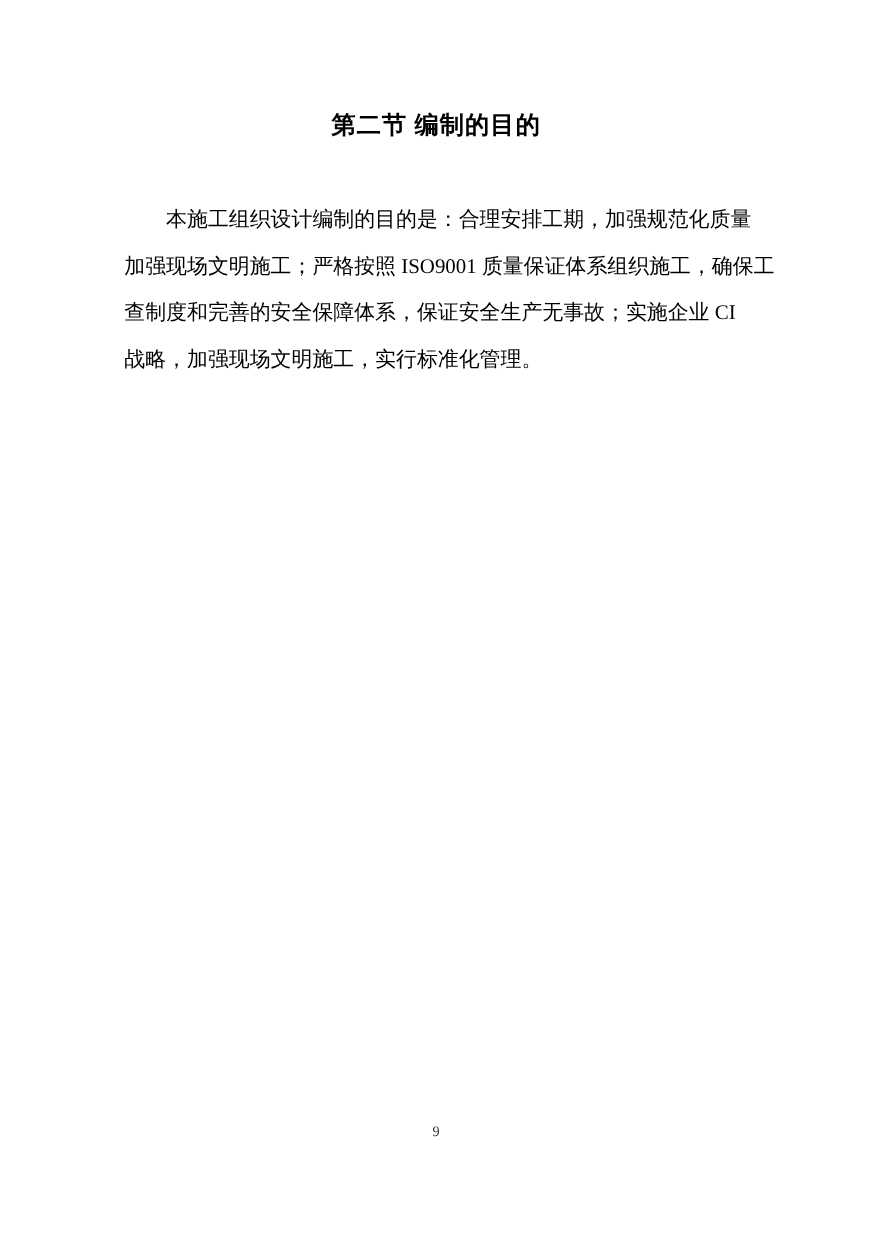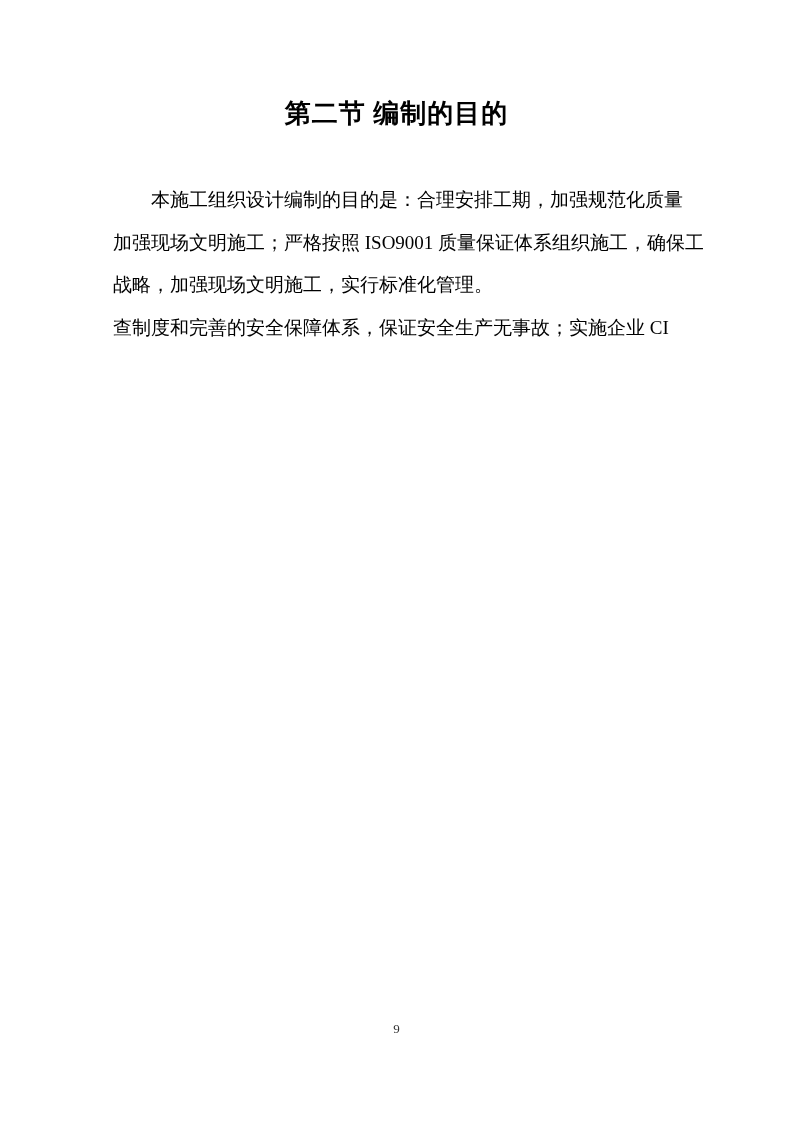--- a/index.html
+++ b/index.html
@@ -15,21 +15,21 @@
     overflow: hidden;
     font-family: "Liberation Serif", "DejaVu Serif", serif;
     color: #000000;
   }
   .section-title {
     position: absolute;
     top: 100px;
     left: 0;
     right: 0;
     text-align: center;
-    font-size: 26px;
+    font-size: 22px;
     line-height: 28px;
     font-weight: bold;
     letter-spacing: 1px;
     white-space: pre;
   }
   .paragraph {
     position: absolute;
     top: 179px;
     left: 113px;
     width: 567px;
@@ -58,19 +58,19 @@
 </head>
 <body>
 
 <div class="page">
 
   <div class="section-title">第二节 编制的目的</div>
 
   <div class="paragraph">
       <div class="line">本施工组织设计编制的目的是：合理安排工期，加强规范化质量</div>
       <div class="line">加强现场文明施工；严格按照 ISO9001 质量保证体系组织施工，确保工</div>
+      <div class="line">查制度和完善的安全保障体系，保证安全生产无事故；实施企业 CI</div>
       <div class="line">战略，加强现场文明施工，实行标准化管理。</div>
-      <div class="line">查制度和完善的安全保障体系，保证安全生产无事故；实施企业 CI</div>
     </div>
 
   <div class="page-number">9</div>
 
 </div>
 
 </body></html>

